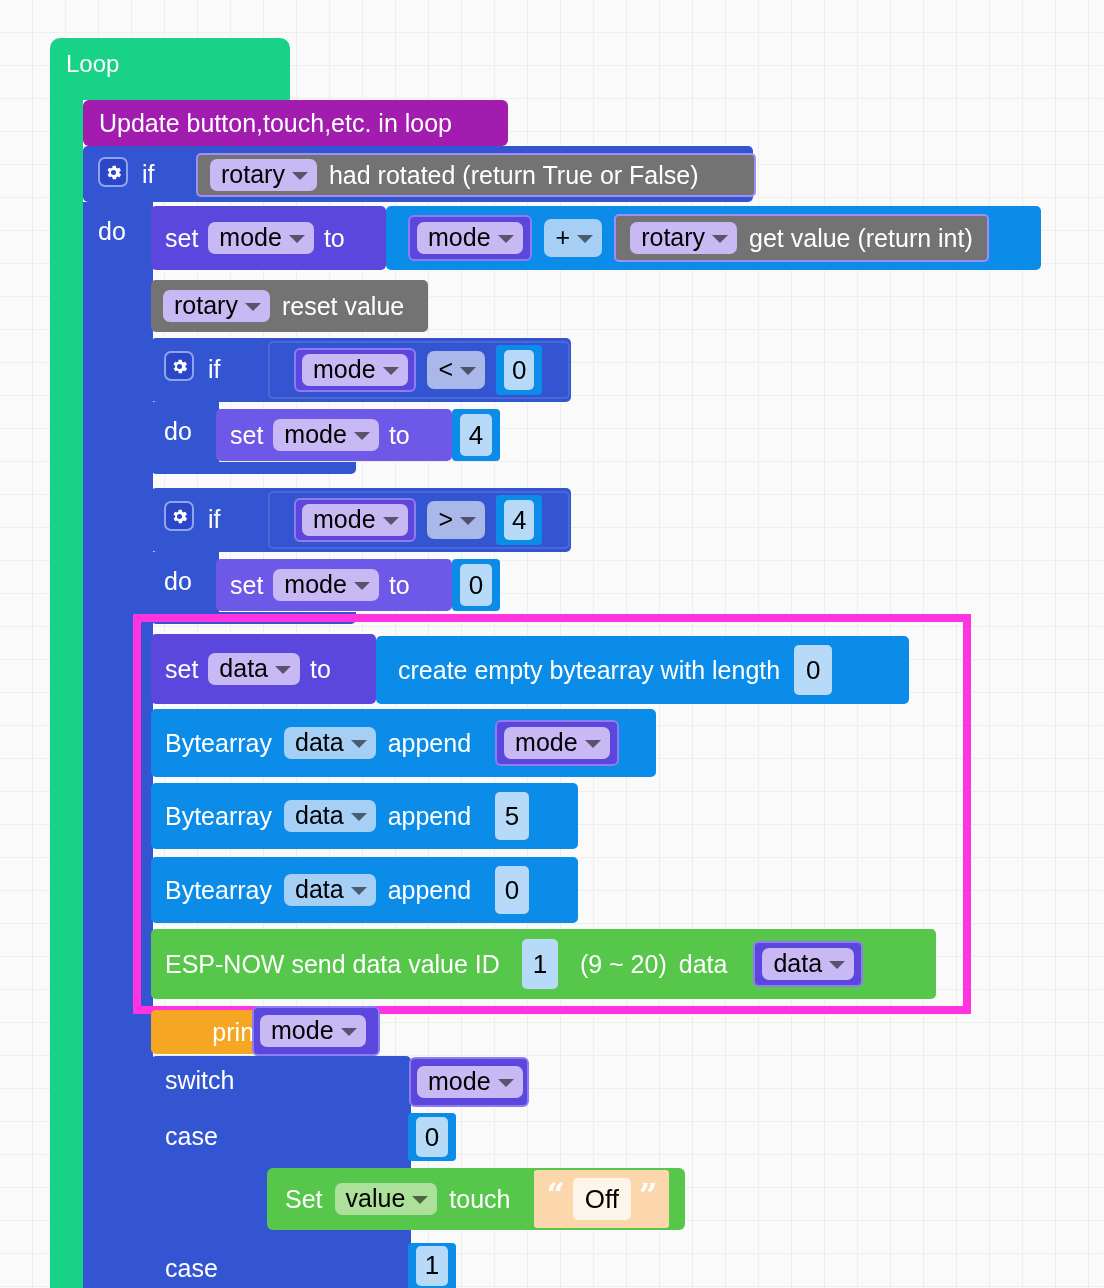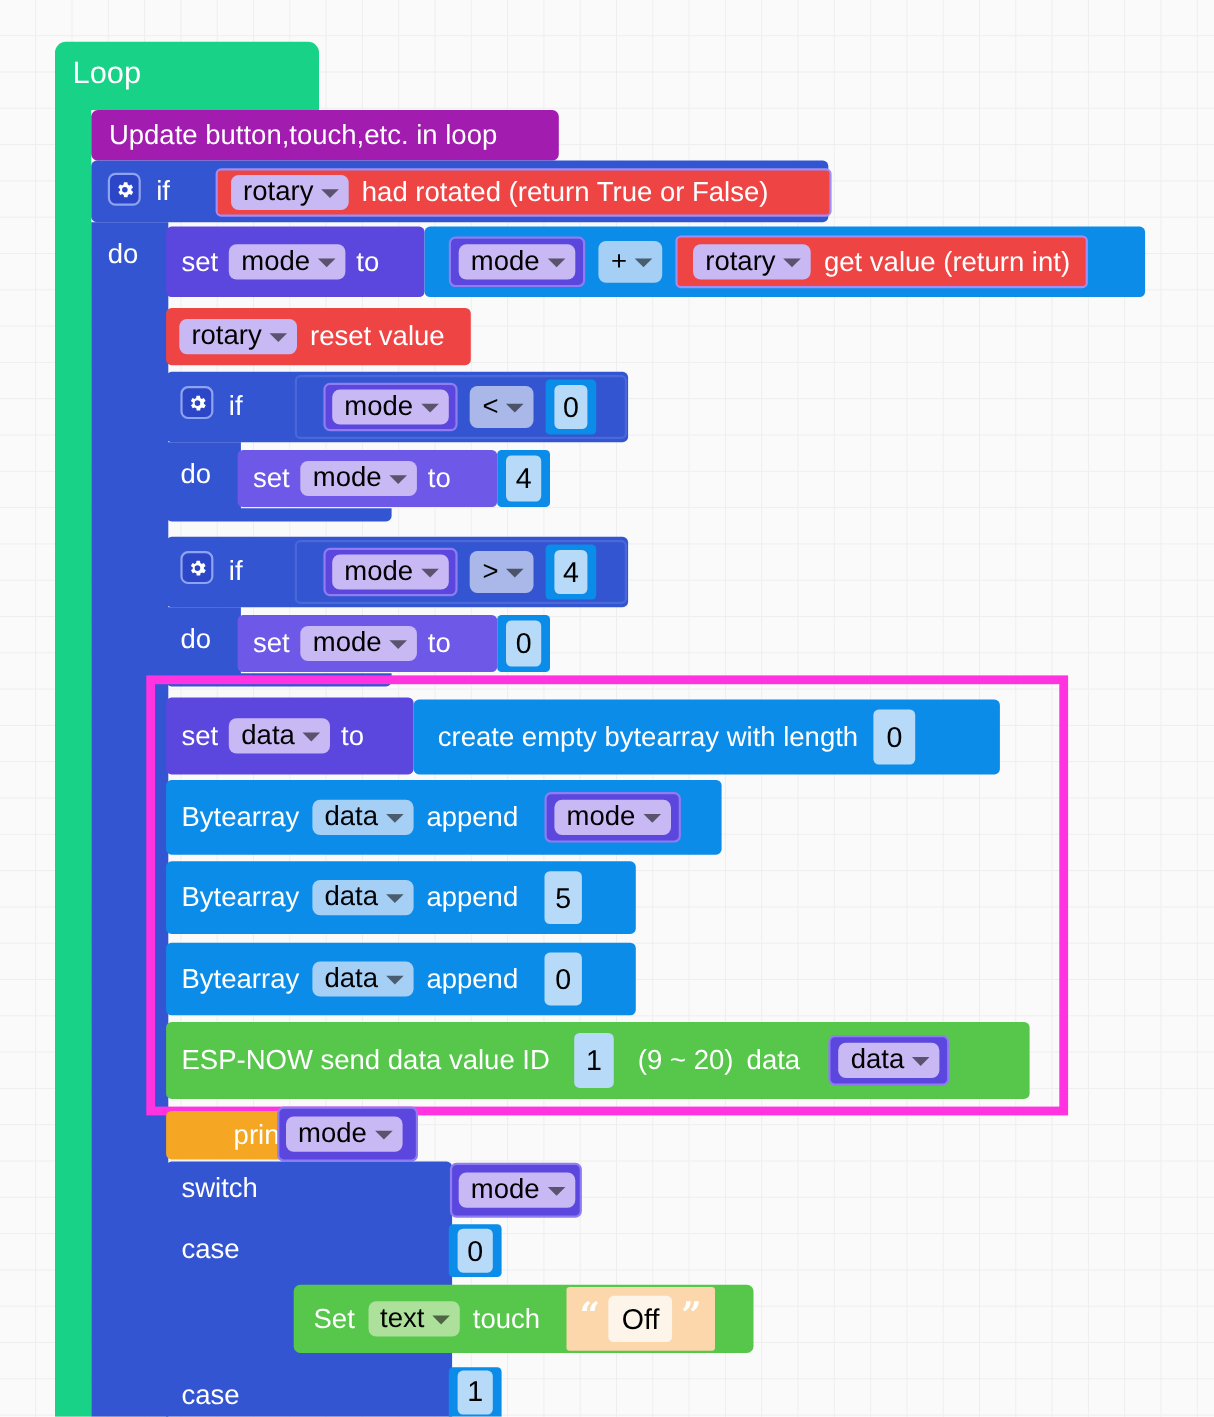--- a/index.html
+++ b/index.html
@@ -19,21 +19,21 @@
 
   
   .lbl{color:#ffffff;font-size:25px;line-height:1;white-space:nowrap;}
 
   
   .c-loop   {background:#18d287;}
   .c-event  {background:#a21caf;}
   .c-ctrl   {background:#3355d1;}
   .c-var    {background:#5b47de;}
   .c-varlite{background:#6d58e8;}
-  .c-hw     {background:#ef4444;}
+  .c-hw     {background:#737373;}
   .c-blue   {background:#0c8ce9;}
   .c-green  {background:#56c74b;}
   .c-orange {background:#f5a623;}
 
   
   .fld{
     display:inline-flex;align-items:center;gap:7px;
     border-radius:7px;padding:3px 9px 4px 11px;
     color:#000;font-size:25px;line-height:1;white-space:nowrap;
   }
@@ -75,21 +75,21 @@
   .ctr{display:flex;align-items:center;}
 </style>
 </head>
 <body>
 
 <div id="workspace">
 
   <div class="blk c-loop" style="left:50px;top:38px;width:240px;height:62px;border-radius:10px 10px 0 0;"></div>
   <div class="blk c-loop" style="left:50px;top:95px;width:33px;height:1193px;"></div>
   <div class="blk" style="left:66px;top:52px;">
-    <span class="lbl" style="font-size:28px;">Loop</span>
+    <span class="lbl" style="font-size:24px;">Loop</span>
   </div>
 
   <div class="blk c-event" style="left:83px;top:100px;width:425px;height:46px;border-radius:6px;">
     <div class="row" style="padding-left:16px;">
       <span class="lbl">Update button,touch,etc. in loop</span>
     </div>
   </div>
 
   <div class="blk c-ctrl" style="left:83px;top:146px;width:670px;height:56px;border-radius:5px;"></div>
 
@@ -385,21 +385,21 @@
   <div class="blk c-blue" style="left:408px;top:1113px;width:48px;height:48px;border-radius:4px;">
     <div class="row" style="justify-content:center;">
       <span class="f-num" style="width:32px;height:40px;">0</span>
     </div>
   </div>
 
   <div class="blk c-green" style="left:267px;top:1168px;width:418px;height:62px;border-radius:6px;">
     <div class="row" style="padding-left:18px;gap:12px;">
       <span class="lbl">Set</span>
       <span class="fld f-lgreen">
-        <span>text</span>
+        <span>value</span>
         <i class="tri"></i>
       </span>
       <span class="lbl">touch</span>
       <span class="blk" style="position:relative;left:0;top:0;margin-left:12px;background:#fbd7ab;
                    border-radius:3px;padding:8px 12px;display:inline-flex;align-items:center;gap:8px;height:58px;box-sizing:border-box;">
         <span class="q" style="color:#ffffff;font-size:32px;margin-top:-8px;">“</span>
         <span class="f-str" style="min-width:58px;height:42px;">Off</span>
         <span class="q" style="color:#ffffff;font-size:32px;margin-top:-8px;">”</span>
       </span>
     </div>

